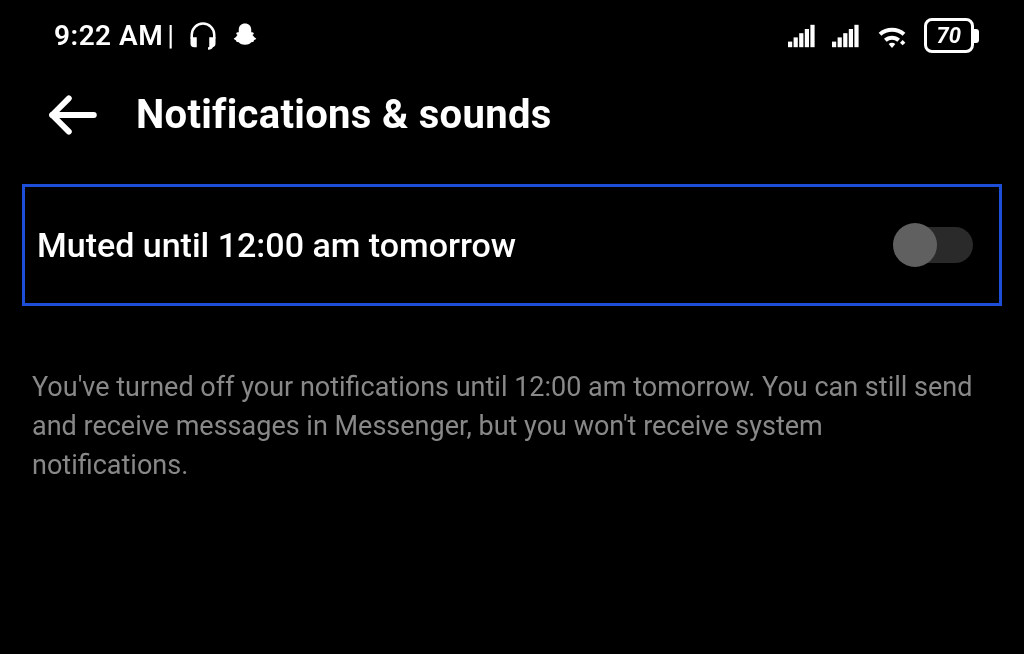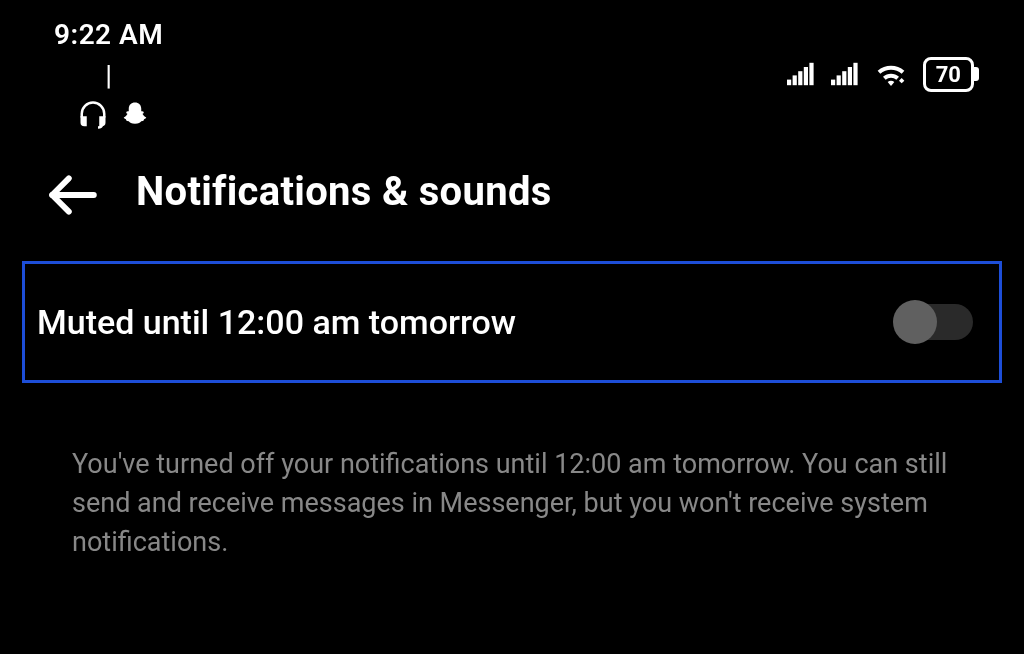--- a/index.html
+++ b/index.html
@@ -15,28 +15,26 @@
       display: flex;
       justify-content: space-between;
       align-items: center;
       padding: 18px 50px 10px 54px;
       font-size: 28px;
       font-weight: 600;
     }
     .status-left {
       display: flex;
       align-items: center;
-      gap: 8px;
-      flex-direction: column;
     }
     .status-time { letter-spacing: 0.5px; }
     .status-sep { margin: 0 4px; font-weight: 400; }
     .status-data { letter-spacing: 0.5px; }
     .status-icons-left { display: inline-flex; align-items: center; gap: 12px; margin-left: 10px; }
-    .status-right { display: flex; align-items: center; gap: 16px; }
+    .status-right { display: flex; align-items: center; gap: 16px; font-style: italic; }
     .batt-box {
       display: inline-flex;
       align-items: center;
       border: 3px solid #fff;
       border-radius: 8px;
       padding: 2px 10px;
       font-size: 22px;
       font-weight: 700;
       position: relative;
     }
@@ -46,21 +44,21 @@
       right: -8px;
       top: 50%;
       transform: translateY(-50%);
       width: 5px;
       height: 14px;
       background: #fff;
       border-radius: 0 3px 3px 0;
     }
     .header {
       display: flex;
-      align-items: flex-end;
+      align-items: center;
       gap: 38px;
       padding: 28px 40px 34px 48px;
     }
     .page-title {
       font-size: 40px;
       font-weight: 700;
       letter-spacing: 0.3px;
     }
     .highlight-box {
       margin: 12px 22px 0 22px;
@@ -89,21 +87,21 @@
       top: -4px;
       width: 44px;
       height: 44px;
       background: #606060;
       border-radius: 50%;
     }
     .description {
       color: #888;
       font-size: 27px;
       line-height: 1.45;
-      padding: 62px 40px 0 72px;
+      padding: 62px 40px 0 32px;
       font-weight: 400;
     }
     svg { display: block; }
   </style>
 </head>
 <body>
 
 <div class="status-bar">
   <div class="status-left">
     <span class="status-time">9:22 AM</span>

